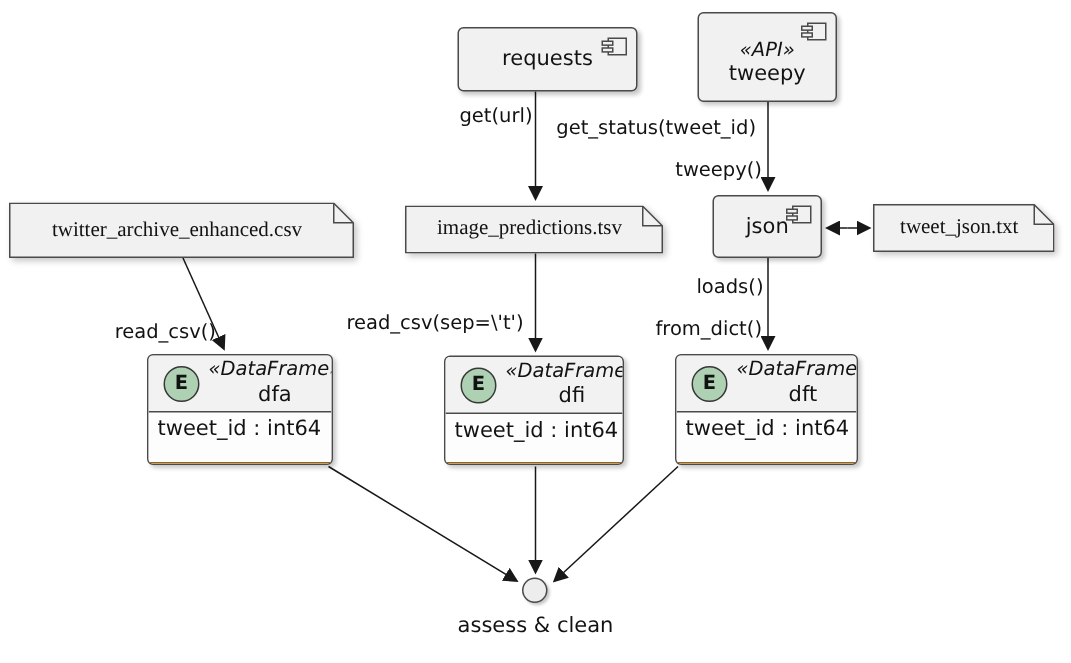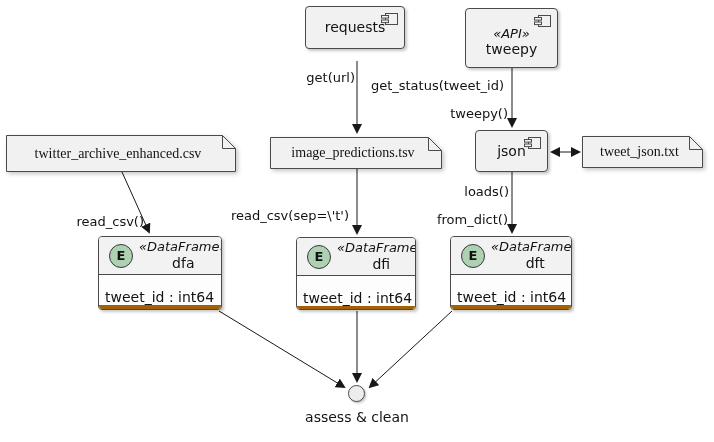--- a/index.html
+++ b/index.html
@@ -39,22 +39,22 @@
   }
   .spot {
     width:22px; height:22px; border-radius:50%; background:#add1b2;
     border:1px solid #383838; display:flex; align-items:center; justify-content:center;
     font-weight:bold; font-size:13px; flex:0 0 auto;
   }
   .ent-titles { flex:1; text-align:center; line-height:1.2; }
   .ent-stereo { font-style:italic; font-size:13px; display:block; }
   .ent-name { font-size:14px; display:block; }
   .ent-attr {
-    border-top:1px solid #4a4a4a; border-bottom:5px solid #a16207;
-    background:#fdfdfd; font-size:14px; padding:14px 6px; height:36px;
+    border-top:1px solid #4a4a4a; border-bottom:1px solid #a16207;
+    background:#fdfdfd; font-size:14px; padding:3px 6px; height:36px;
     box-sizing:border-box; white-space:nowrap;
   }
   .ent-footer { background:#f2f2f2; flex:1; }
 
   
   .edge-label { position:absolute; font-size:13px; white-space:nowrap; }
 
   
   .final-circle {
     position:absolute; left:348px; top:385px; width:15px; height:15px;
@@ -84,21 +84,21 @@
     <line x1="357" y1="169" x2="357" y2="233" stroke="#181818" stroke-width="1" marker-end="url(#arrow)"></line>
     <line x1="512" y1="172" x2="512" y2="232" stroke="#181818" stroke-width="1" marker-end="url(#arrow)"></line>
     <line x1="122" y1="172" x2="149" y2="232" stroke="#181818" stroke-width="1" marker-end="url(#arrow)"></line>
     <line x1="565" y1="152" x2="552" y2="152" stroke="#181818" stroke-width="1" marker-end="url(#arrow)"></line>
     <line x1="565" y1="152" x2="579" y2="152" stroke="#181818" stroke-width="1" marker-end="url(#arrow)"></line>
     <line x1="219" y1="311" x2="344" y2="387" stroke="#181818" stroke-width="1" marker-end="url(#arrow)"></line>
     <line x1="357" y1="311" x2="357" y2="381" stroke="#181818" stroke-width="1" marker-end="url(#arrow)"></line>
     <line x1="452" y1="311" x2="370" y2="387" stroke="#181818" stroke-width="1" marker-end="url(#arrow)"></line>
   </svg>
 
-  <div class="node component" style="left:305px; top:6px; width:100px; height:43px;">
+  <div class="node component" style="left:305px; top:18px; width:120px; height:43px;">
     <span class="comp-icon">
       <svg width="19" height="14">
         <rect x="5.5" y="1.5" width="12" height="11" fill="#f1f1f1" stroke="#4a4a4a"></rect>
         <rect x="1.5" y="3.5" width="7" height="2.6" fill="#f1f1f1" stroke="#4a4a4a"></rect>
         <rect x="1.5" y="8" width="7" height="2.6" fill="#f1f1f1" stroke="#4a4a4a"></rect>
       </svg>
     </span>
     <span class="comp-name">requests</span>
   </div>
 

